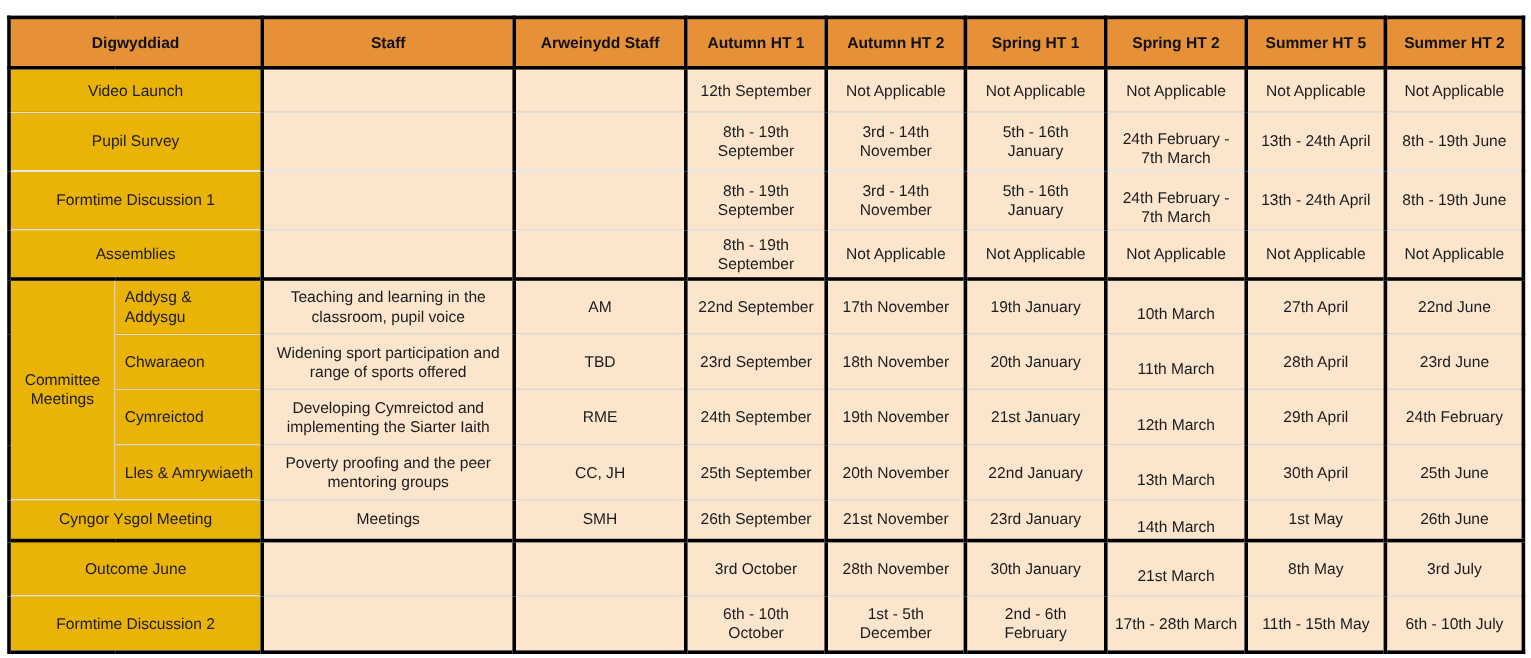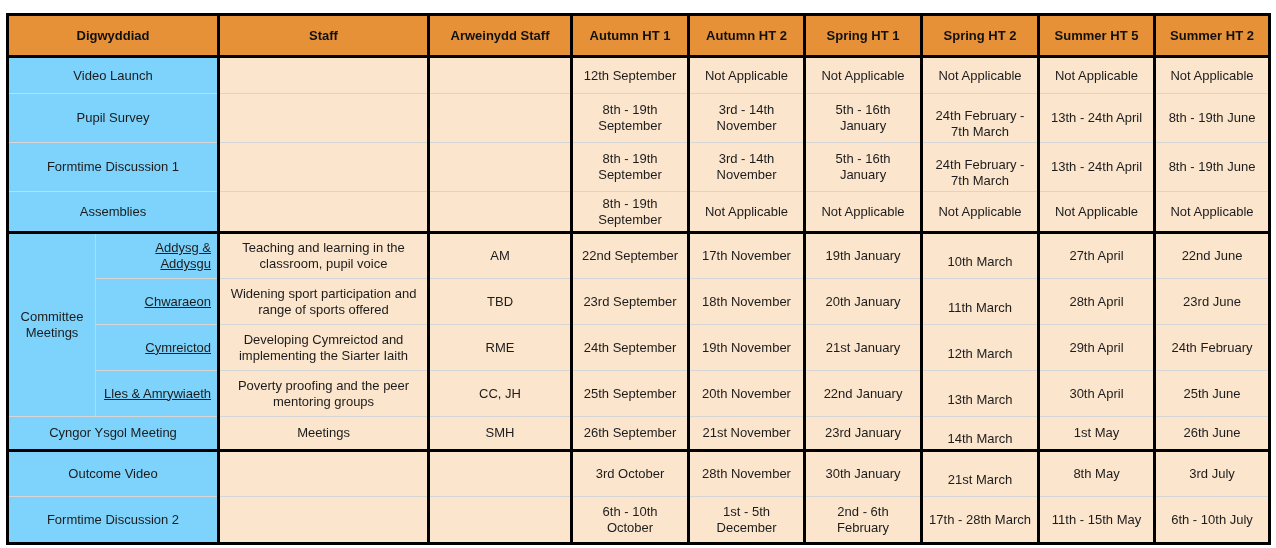--- a/index.html
+++ b/index.html
@@ -27,23 +27,23 @@
   thead th {
     background: #E69138;
     font-weight: bold;
     color: #111;
     border: 3px solid #000;
     height: 42px;
   }
   tbody td { border-left: 3px solid #000; border-top: 1px solid rgba(0,0,0,0.16); }
   tbody td.sub { border-left: 1px solid rgba(0,0,0,0.18); }
   tr.section-start td { border-top: 3px solid #000; }
-  td.event-cell, td.group-cell { background: #7dd3fc; }
+  td.event-cell, td.group-cell { background: #eab308; }
   td.focus-cell, td.staff-cell, td.date-cell { background: #FCE5CD; }
-  td.event-cell.sub { text-align: right; padding-left: 8px; text-decoration: underline; }
+  td.event-cell.sub { text-align: left; padding-left: 8px; }
   td.focus-cell { padding: 2px 8px; }
   td.date-cell.dip { padding-top: 14px; padding-bottom: 2px; }
 </style>
 </head>
 <body>
 
 <div class="page">
   <table class="schedule">
     <colgroup>
       <col style="width:88px">
@@ -165,21 +165,21 @@
           <td class="focus-cell">Meetings</td>
           <td class="staff-cell">SMH</td>
           <td class="date-cell">26th September</td>
           <td class="date-cell">21st November</td>
           <td class="date-cell">23rd January</td>
           <td class="date-cell dip">14th March</td>
           <td class="date-cell">1st May</td>
           <td class="date-cell">26th June</td>
         </tr>
         <tr class="section-start" style="height: 46px;">
-          <td class="event-cell" colspan="2">Outcome Video</td>
+          <td class="event-cell" colspan="2">Outcome June</td>
           <td class="focus-cell"></td>
           <td class="staff-cell"></td>
           <td class="date-cell">3rd October</td>
           <td class="date-cell">28th November</td>
           <td class="date-cell">30th January</td>
           <td class="date-cell dip">21st March</td>
           <td class="date-cell">8th May</td>
           <td class="date-cell">3rd July</td>
         </tr>
         <tr style="height: 47px;">

